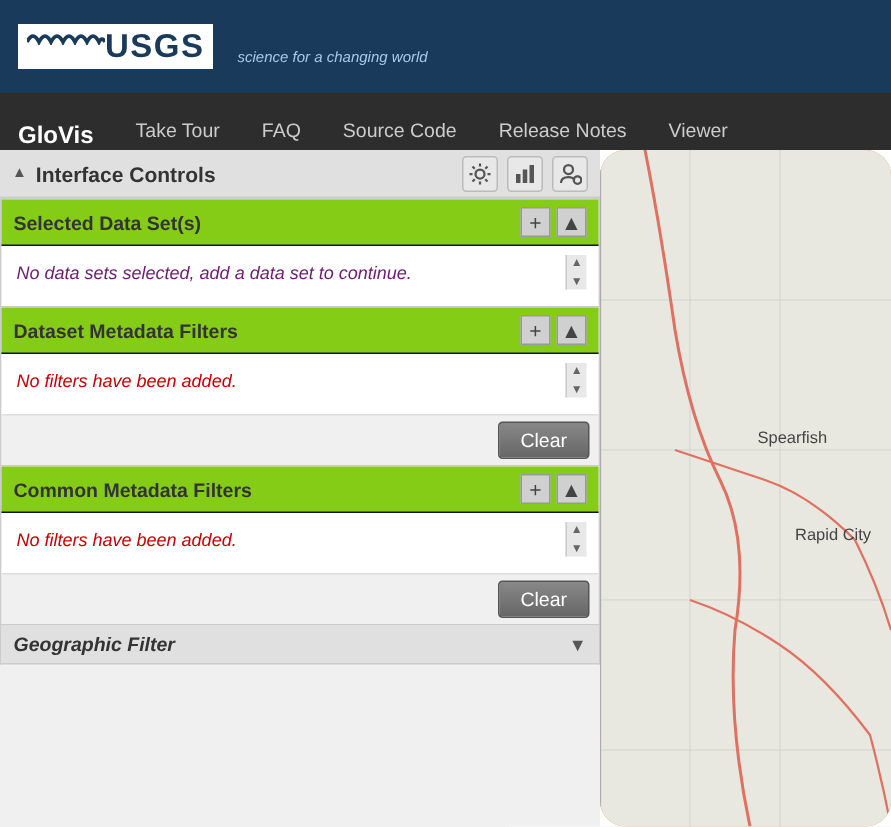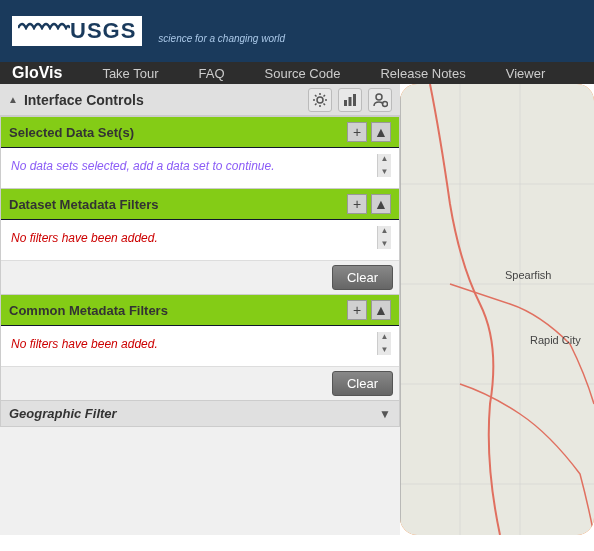--- a/index.html
+++ b/index.html
@@ -42,24 +42,24 @@
       font-style: italic;
       margin-left: 16px;
       align-self: flex-end;
       padding-bottom: 2px;
     }
 
     
     .nav-bar {
       background: #2d2d2d;
       display: flex;
-      align-items: center;
+      align-items: flex-end;
       padding: 0 12px;
-      height: 22px;
-      gap: 20px;
+      height: 38px;
+      gap: 8px;
     }
     .nav-brand {
       color: #fff;
       font-size: 16px;
       font-weight: bold;
       margin-right: 10px;
     }
     .nav-link {
       color: #ccc;
       font-size: 13px;
@@ -185,21 +185,21 @@
       color: #666;
       cursor: pointer;
       line-height: 1;
     }
     .no-filters-text {
       color: #cc0000;
       font-size: 12px;
       font-style: italic;
     }
     .no-data-text {
-      color: #8b5cf6;
+      color: #701a75;
       font-size: 12px;
       font-style: italic;
     }
     .section-footer {
       display: flex;
       justify-content: flex-end;
       padding: 4px 6px;
       background: #f0f0f0;
       border-top: 1px solid #ddd;
     }

